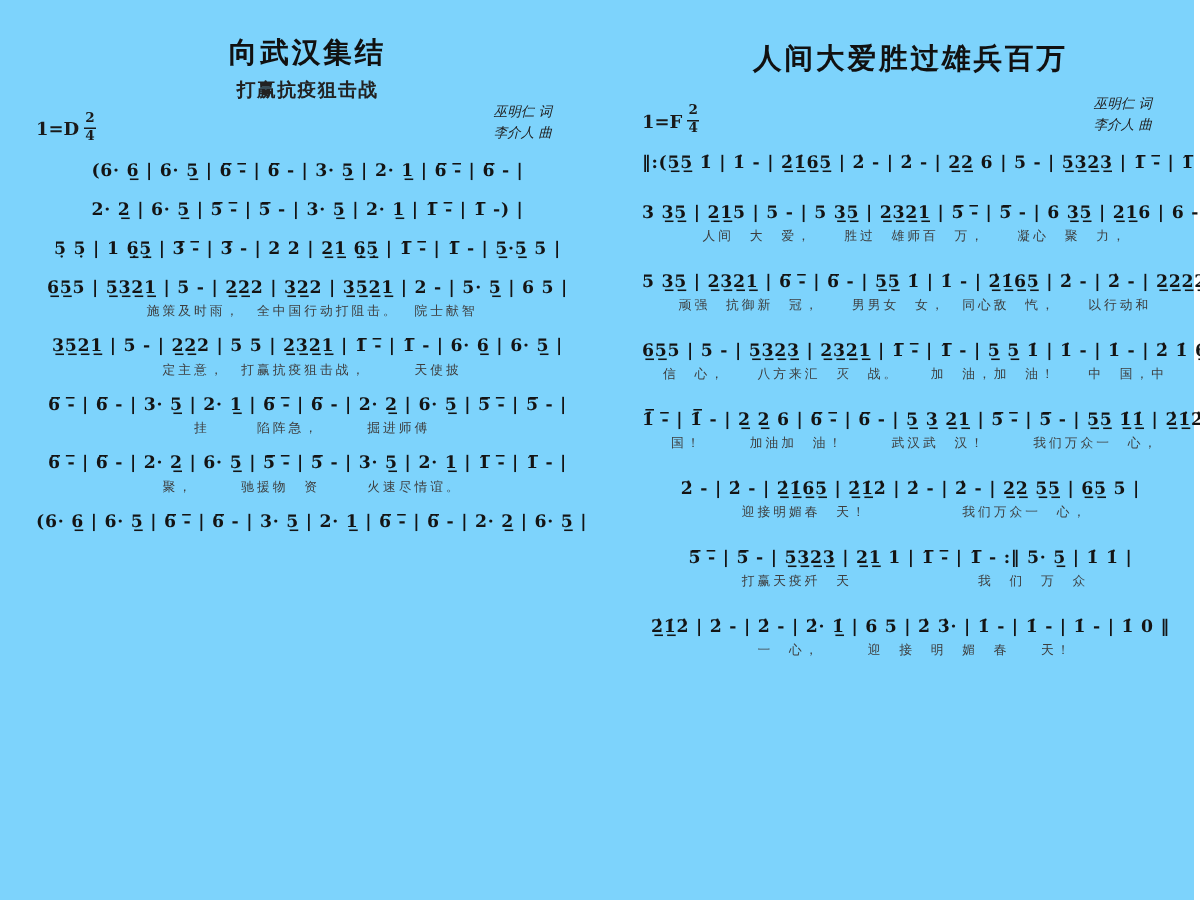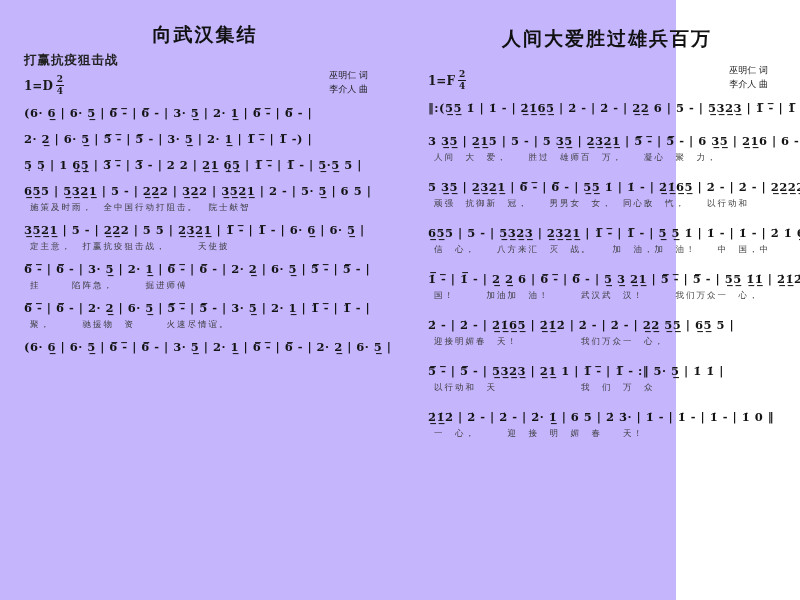--- a/index.html
+++ b/index.html
@@ -1,43 +1,43 @@
 <!DOCTYPE html>
 <html><head>
 <meta charset="utf-8">
 <style>
   * { margin: 0; padding: 0; box-sizing: border-box; }
   html, body { width: 800px; height: 600px; overflow: hidden; background: #ffffff; }
   body { font-family: "DejaVu Serif", "Liberation Serif", serif; color: #1a1a1a; }
 
-  .sheet { display: flex; width: 676px; height: 600px; background: #c4b5fd; }
+  .sheet { display: flex; width: 796px; height: 600px; background: #7dd3fc; }
   .page { width: 400px; height: 600px; padding: 14px 14px 0 24px; position: relative; }
   .page.right { padding-left: 28px; }
 
   .title {
     text-align: center; font-weight: bold; font-size: 19px;
     letter-spacing: 2px; color: #111; margin-top: 8px;
   }
   .page.right .title { margin-top: 12px; }
   .subtitle {
-    font-weight: bold; font-size: 12.5px;
+    text-align: center; font-weight: bold; font-size: 12.5px;
     color: #222; margin-top: 4px; letter-spacing: 1px;
   }
 
   .meta-row { display: flex; justify-content: space-between; align-items: flex-end; margin-top: 2px; }
   .page.left .meta-row { margin-top: 0; }
-  .credits { text-align: left; font-size: 9px; color: #222; line-height: 1.5; margin-right: 18px; }
+  .credits { text-align: left; font-size: 9px; color: #222; line-height: 1.5; margin-right: 18px; font-style: italic; }
   .page.right .credits { margin-top: 10px; }
   .keysig { font-weight: bold; font-size: 12px; display: flex; align-items: center; gap: 3px; }
   .frac { display: inline-flex; flex-direction: column; align-items: center; line-height: 1; font-size: 9px; font-weight: bold; }
   .frac .top { border-bottom: 1px solid #1a1a1a; padding: 0 1px 1px 1px; }
   .frac .bot { padding-top: 1px; }
 
   .lines { margin-top: 10px; }
-  .line-block { margin-bottom: 7px; }
+  .line-block { margin-bottom: 7px; text-align: center; }
   .music {
     font-weight: bold; font-size: 11.5px; letter-spacing: 0.5px;
     white-space: nowrap; color: #141414; height: 17px;
   }
   .lyrics {
     font-size: 8.5px; color: #3d3d3d; white-space: nowrap;
     height: 12px; margin-top: 1px; padding-left: 6px; letter-spacing: 2px;
   }
   .page.left .line-block { margin-bottom: 9px; }
   .page.right .line-block { margin-bottom: 16px; }
@@ -129,21 +129,21 @@
       <div class="line-block">
         <div class="music">1̇̅ -̅ | 1̇̅ - | 2̲ 2̲ 6 | 6̅ -̅ | 6̅ - | 5̲ 3̲ 2̲1̲ | 5̅ -̅ | 5̅ - | 5̲5̲ 1̲̇1̲̇ | 2̲̇1̲̇2̇ |</div>
         <div class="lyrics">国！　　　加油加　油！　　　武汉武　汉！　　　我们万众一　心，</div>
       </div>
       <div class="line-block">
         <div class="music">2̇ - | 2̇ - | 2̲̇1̲̇6̲5̲ | 2̲̇1̲̇2̇ | 2̇ - | 2̇ - | 2̲2̲ 5̲5̲ | 6̲5̲ 5 |</div>
         <div class="lyrics">迎接明媚春　天！　　　　　　我们万众一　心，</div>
       </div>
       <div class="line-block">
         <div class="music">5̅ -̅ | 5̅ - | 5̲3̲2̲3̲ | 2̲1̲ 1 | 1̅ -̅ | 1̅ - :‖ 5· 5̲ | 1̇ 1̇ |</div>
-        <div class="lyrics">以行动和　天　　　　　　　　我　们　万　众</div>
+        <div class="lyrics">打赢天疫歼　天　　　　　　　　我　们　万　众</div>
       </div>
       <div class="line-block">
         <div class="music">2̲̇1̲̇2̇ | 2̇ - | 2̇ - | 2̇· 1̲̇ | 6 5 | 2̇ 3̇· | 1̇ - | 1̇ - | 1̇ - | 1̇ 0 ‖</div>
         <div class="lyrics">一　心，　　　迎　接　明　媚　春　　天！</div>
       </div>
     </div>
   </div>
 
 </div>
 

